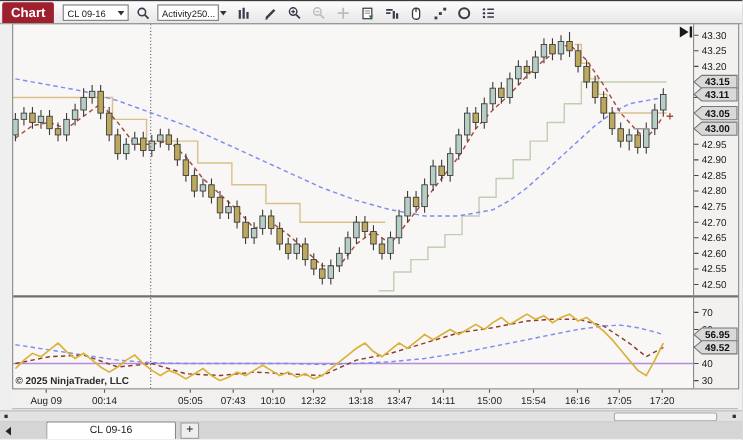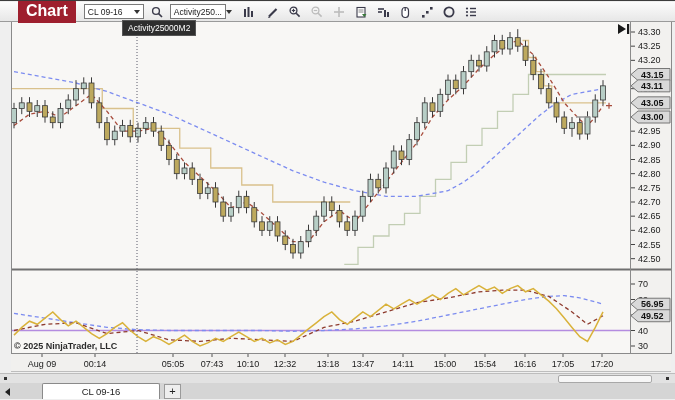--- a/index.html
+++ b/index.html
@@ -1,19 +1,19 @@
 <!DOCTYPE html>
 <html><head>
 <meta charset="utf-8">
 <style>
   html,body{margin:0;padding:0;background:#c9c9c9;font-family:"Liberation Sans","DejaVu Sans",sans-serif;}
   #window{position:relative;width:675px;height:400px;background:#efefef;border-top:1px solid #3c3c3c;box-sizing:border-box;overflow:hidden;}
   
   #toolbar{position:absolute;left:0;top:1px;width:675px;height:19px;background:linear-gradient(#fcfcfc,#e7e7e7);border-bottom:1px solid #9a9a9a;display:flex;align-items:center;z-index:5;}
-  .app-tab{background:#9e1f2e;color:#fff;font-size:16px;font-weight:bold;padding:2px 8px 3px 8px;margin-left:18px;border-radius:2px 2px 0 0;}
+  .app-tab{background:#9e1f2e;color:#fff;font-size:12px;font-weight:bold;padding:2px 8px 3px 8px;margin-left:2px;border-radius:2px 2px 0 0;}
   .dd{display:flex;align-items:center;justify-content:space-between;background:#fff;border:1px solid #7a7a7a;height:13px;font-size:8.5px;color:#222;padding:0 3px;margin-left:8px;}
   .dd .caret{width:0;height:0;border-left:3px solid transparent;border-right:3px solid transparent;border-top:4px solid #333;margin-left:4px;}
   .tbtn{width:20px;height:16px;display:flex;align-items:center;justify-content:center;margin-left:2px;}
   .tbtn svg{display:block;}
   
   #tooltip{position:absolute;left:122px;top:19px;background:#2e2e2e;color:#fff;font-size:8.5px;padding:2px 5px;border:1px solid #555;z-index:6;white-space:nowrap;}
   #copyright{position:absolute;left:14px;top:340px;font-size:9px;font-weight:bold;color:#2b2b2b;z-index:4;}
   
   #scrollstrip{position:absolute;left:0;top:372px;width:675px;height:9px;background:#e2e2e2;border-top:1px solid #bdbdbd;border-bottom:1px solid #bdbdbd;z-index:5;}
   #scrollthumb{position:absolute;left:558px;top:1px;width:92px;height:6px;background:#f7f7f7;border:1px solid #a8a8a8;border-radius:2px;}
@@ -379,21 +379,20 @@
           <circle cx="3" cy="3.5" r="1.1" fill="#3a3a4a"></circle>
           <circle cx="3" cy="7" r="1.1" fill="#3a3a4a"></circle>
           <circle cx="3" cy="10.5" r="1.1" fill="#3a3a4a"></circle>
           <line x1="6" y1="3.5" x2="12" y2="3.5" stroke="#3a3a4a" stroke-width="1.4"></line>
           <line x1="6" y1="7" x2="12" y2="7" stroke="#3a3a4a" stroke-width="1.4"></line>
           <line x1="6" y1="10.5" x2="12" y2="10.5" stroke="#3a3a4a" stroke-width="1.4"></line>
         </svg>
     </div>
   </div>
 
-  <div id="tooltip">Activity25000M2</div>
 
   <div id="copyright">© 2025 NinjaTrader, LLC</div>
 
   <div id="scrollstrip">
     <div class="grip-dot" style="left:4px"></div>
     <div id="scrollthumb"></div>
     <div class="grip-dot" style="left:666px"></div>
   </div>
 
   <div id="tabstrip">

